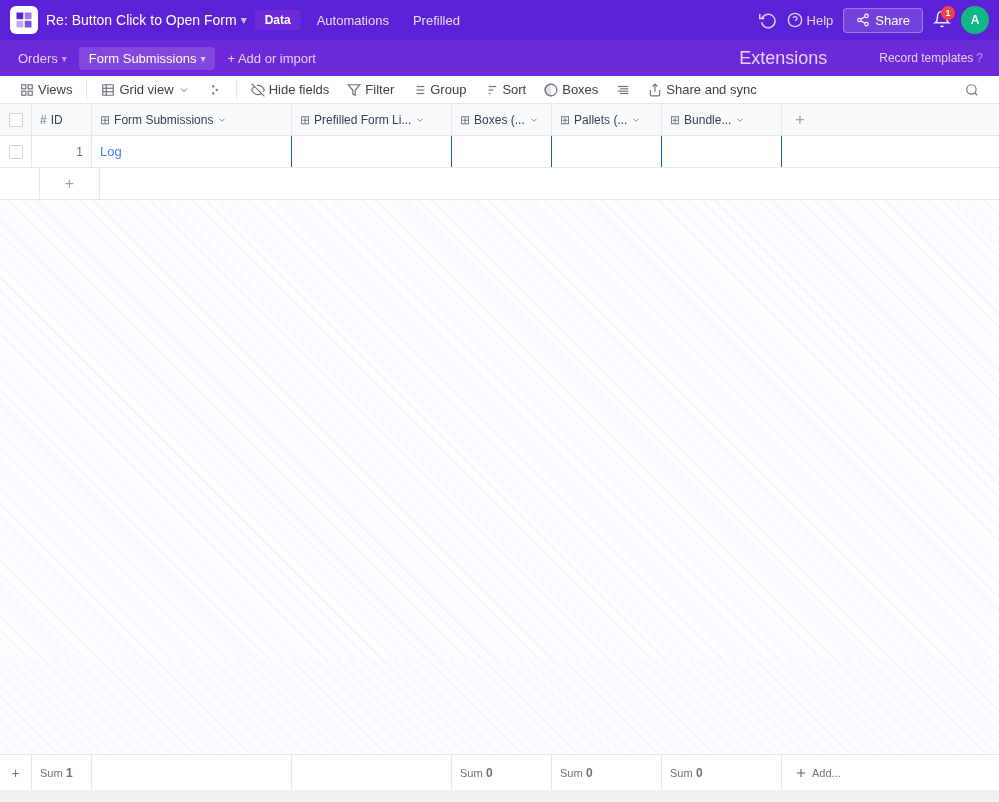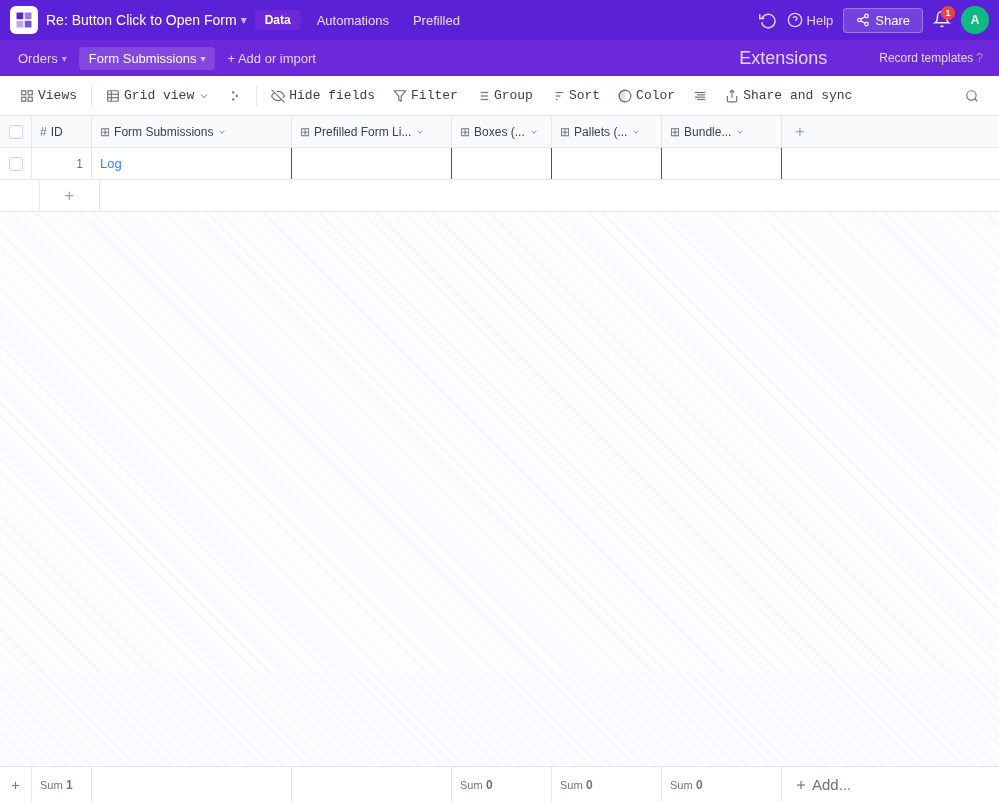--- a/index.html
+++ b/index.html
@@ -135,27 +135,26 @@
       color: rgba(255,255,255,0.8);
       font-size: 12px;
       padding: 4px 8px;
       cursor: pointer;
       display: flex; align-items: center; gap: 3px; margin-left: 28px;
     }
 
     
     .toolbar {
       background: white;
-      height: 40px;
+      height: 28px;
       display: flex;
       align-items: center;
       padding: 0 12px;
       gap: 2px;
       border-bottom: 1px solid #e5e7eb;
-      font-family: Liberation Mono, monospace;
     }
     .toolbar-btn {
       display: flex; align-items: center; gap: 4px;
       padding: 4px 8px;
       border-radius: 4px;
       color: #374151;
       font-size: 13px;
       cursor: pointer;
       white-space: nowrap;
     }
@@ -293,21 +292,21 @@
     }
     .footer-cell {
       border-right: 1px solid #e5e7eb;
       height: 100%;
       display: flex; align-items: center; padding: 0 8px;
       font-size: 12px; color: #6b7280;
     }
     .footer-add-field {
       display: flex; align-items: center; gap: 4px;
       padding: 0 12px;
-      font-size: 15px; color: #6b7280; cursor: pointer;
+      font-size: 11px; color: #6b7280; cursor: pointer;
     }
 
     
     .checkbox {
       width: 14px; height: 14px;
       border: 1px solid #d1d5db;
       border-radius: 2px;
       background: white;
     }
   </style>
@@ -450,21 +449,21 @@
         <line x1="8" y1="12" x2="16" y2="12"></line>
         <line x1="8" y1="18" x2="11" y2="18"></line>
       </svg>
     <span>Sort</span>
   </div>
   <div class="toolbar-btn">
     <svg width="14" height="14" viewBox="0 0 24 24" fill="none" stroke="#6b7280" stroke-width="2">
         <circle cx="12" cy="12" r="10"></circle>
         <path d="M12 2a10 10 0 0 0 0 20" fill="rgba(107,114,128,0.2)"></path>
       </svg>
-    <span>Color</span>
+    <span>Boxes</span>
   </div>
   <div class="toolbar-btn">
     <svg width="14" height="14" viewBox="0 0 24 24" fill="none" stroke="#6b7280" stroke-width="2">
         <line x1="21" y1="10" x2="7" y2="10"></line>
         <line x1="21" y1="6" x2="3" y2="6"></line>
         <line x1="21" y1="14" x2="3" y2="14"></line>
         <line x1="21" y1="18" x2="7" y2="18"></line>
       </svg>
   </div>
   <div class="toolbar-btn">

